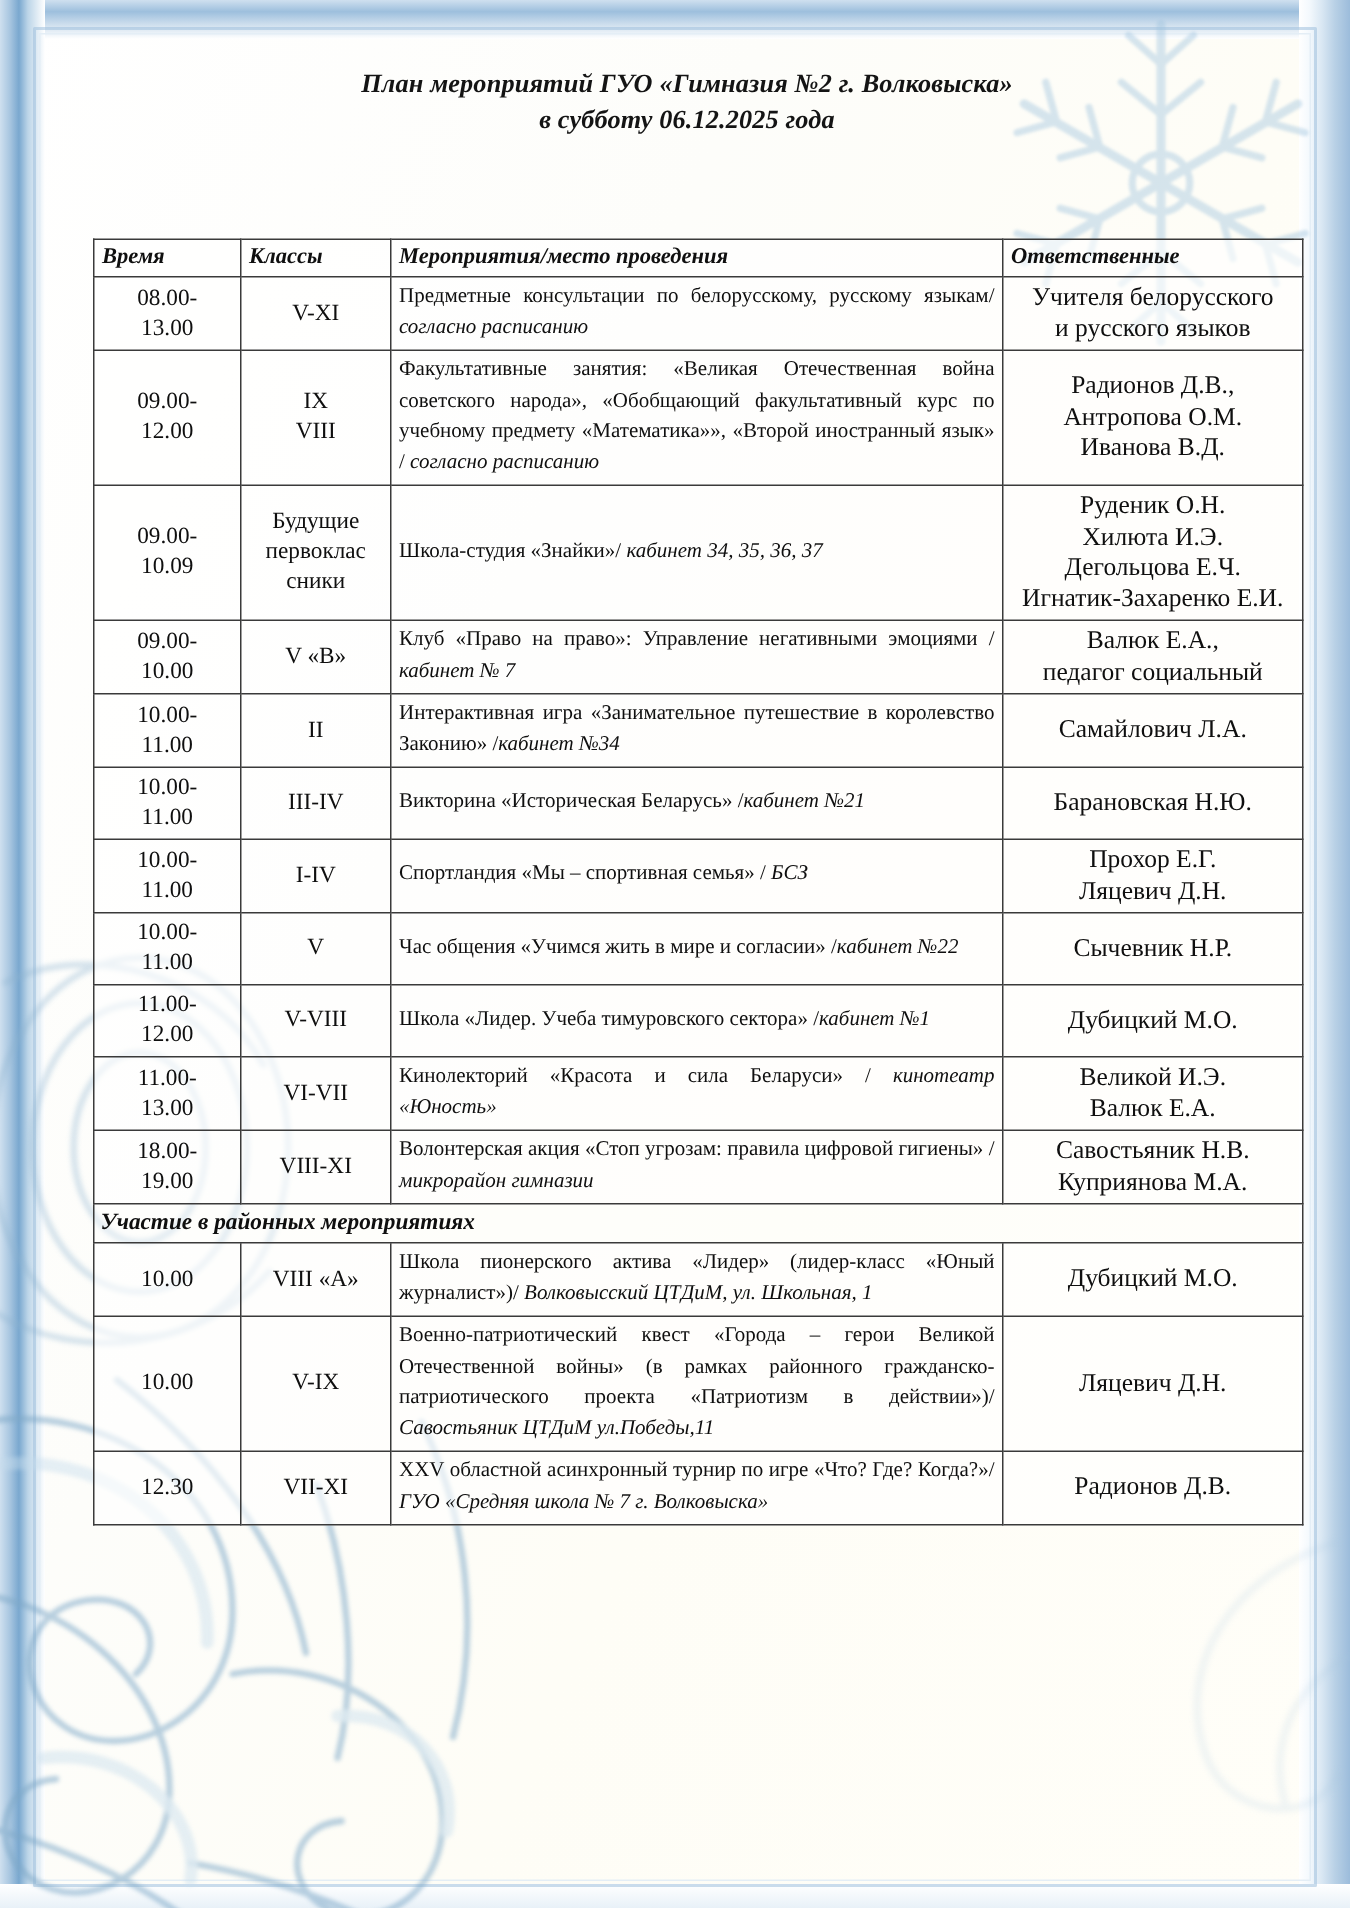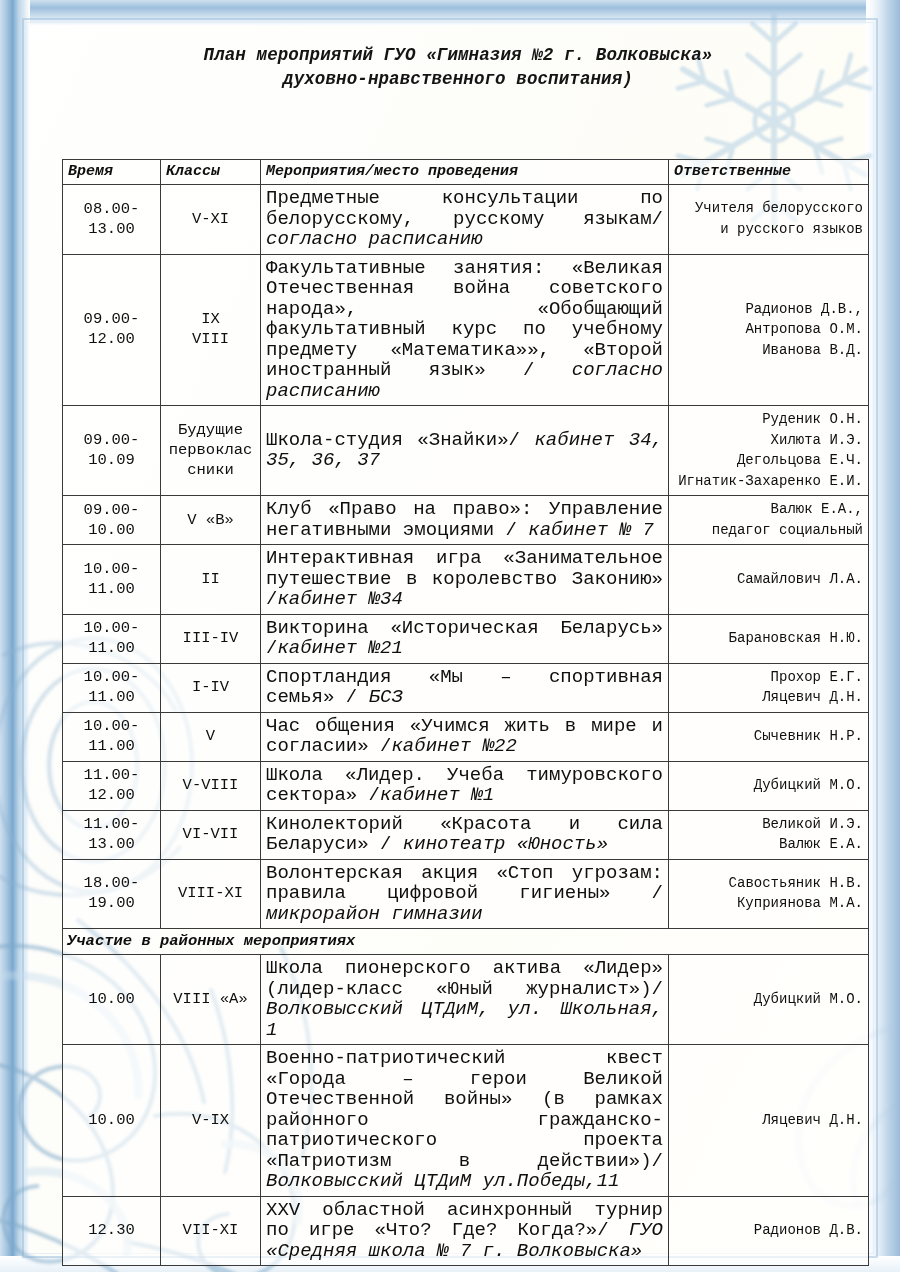--- a/index.html
+++ b/index.html
@@ -101,21 +101,21 @@
     width: 200px; height: 220px;
     opacity: .22;
     filter: blur(2px);
   }
   .frost-br svg { width: 100%; height: 100%; display: block; }
 
   
   .content {
     position: absolute;
     left: 0; top: 0;
-    width: 900px; height: 964px; font-family: Liberation Mono, monospace;
+    width: 900px; height: 964px;
   }
 
   .doc-title {
     position: absolute;
     left: 118px;
     top: 44px;
     width: 680px;
     text-align: center;
     font-weight: bold;
     font-style: italic;
@@ -161,32 +161,32 @@
     text-align: center;
     font-size: 15.5px;
     line-height: 20px;
   }
   td.time .t2 { display: block; }
   td.klass .k2 { display: block; }
 
   td.event {
     text-align: justify;
     text-align-last: left;
-    font-size: 19px;
+    font-size: 14px;
     line-height: 20.5px;
     vertical-align: top;
     padding-top: 4px;
   }
   td.event.mid { vertical-align: middle; }
   td.event i { font-style: italic; }
 
   td.resp {
-    font-size: 14px;
+    font-size: 17px;
     line-height: 20.5px;
-    text-align: right;
+    text-align: center;
     vertical-align: middle;
     padding-left: 7px;
   }
   td.resp .rline { display: block; white-space: nowrap; }
 
   tr.section-row td {
     text-align: left;
     font-weight: bold;
     font-style: italic;
     font-size: 15.5px;
@@ -283,21 +283,21 @@
         <path d="M120 10 C 70 25, 40 70, 55 115 C 66 148, 110 152, 122 125"></path>
         <path d="M145 60 C 105 70, 85 105, 95 140"></path>
       </g>
     </svg>
   </div>
 
   <div class="content">
 
     <div class="doc-title">
       <span class="tline">План мероприятий ГУО «Гимназия №2 г. Волковыска»</span>
-      <span class="tline">духовно-нравственного воспитания)</span>
+      <span class="tline">в субботу 06.12.2025 года</span>
     </div>
 
     <table class="plan">
       <colgroup>
         <col class="c-time">
           <col class="c-class">
           <col class="c-event">
           <col class="c-resp">
       </colgroup>
       <thead>
@@ -414,21 +414,21 @@
             <td class="time">10.00</td>
             <td class="klass">VIII «А»</td>
             <td class="event mid">Школа пионерского актива «Лидер» (лидер-класс «Юный журналист»)/ <i>Волковысский ЦТДиМ, ул. Школьная, 1</i></td>
             <td class="resp">
               <span class="rline">Дубицкий М.О.</span>
             </td>
           </tr>
           <tr>
             <td class="time">10.00</td>
             <td class="klass">V-IX</td>
-            <td class="event mid">Военно-патриотический квест «Города –  герои Великой Отечественной войны» (в рамках районного гражданско-патриотического проекта «Патриотизм в действии»)/ <i>Волковысский ЦТДиМ ул.Победы,11</i></td>
+            <td class="event mid">Военно-патриотический квест «Города –  герои Великой Отечественной войны» (в рамках районного гражданско-патриотического проекта «Патриотизм в действии»)/ <i>Савостьяник ЦТДиМ ул.Победы,11</i></td>
             <td class="resp">
               <span class="rline">Ляцевич Д.Н.</span>
             </td>
           </tr>
           <tr>
             <td class="time">12.30</td>
             <td class="klass">VII-XI</td>
             <td class="event mid">XXV областной асинхронный турнир по игре «Что? Где? Когда?»/ <i>ГУО «Средняя школа № 7 г. Волковыска»</i></td>
             <td class="resp">
               <span class="rline">Радионов Д.В.</span>

